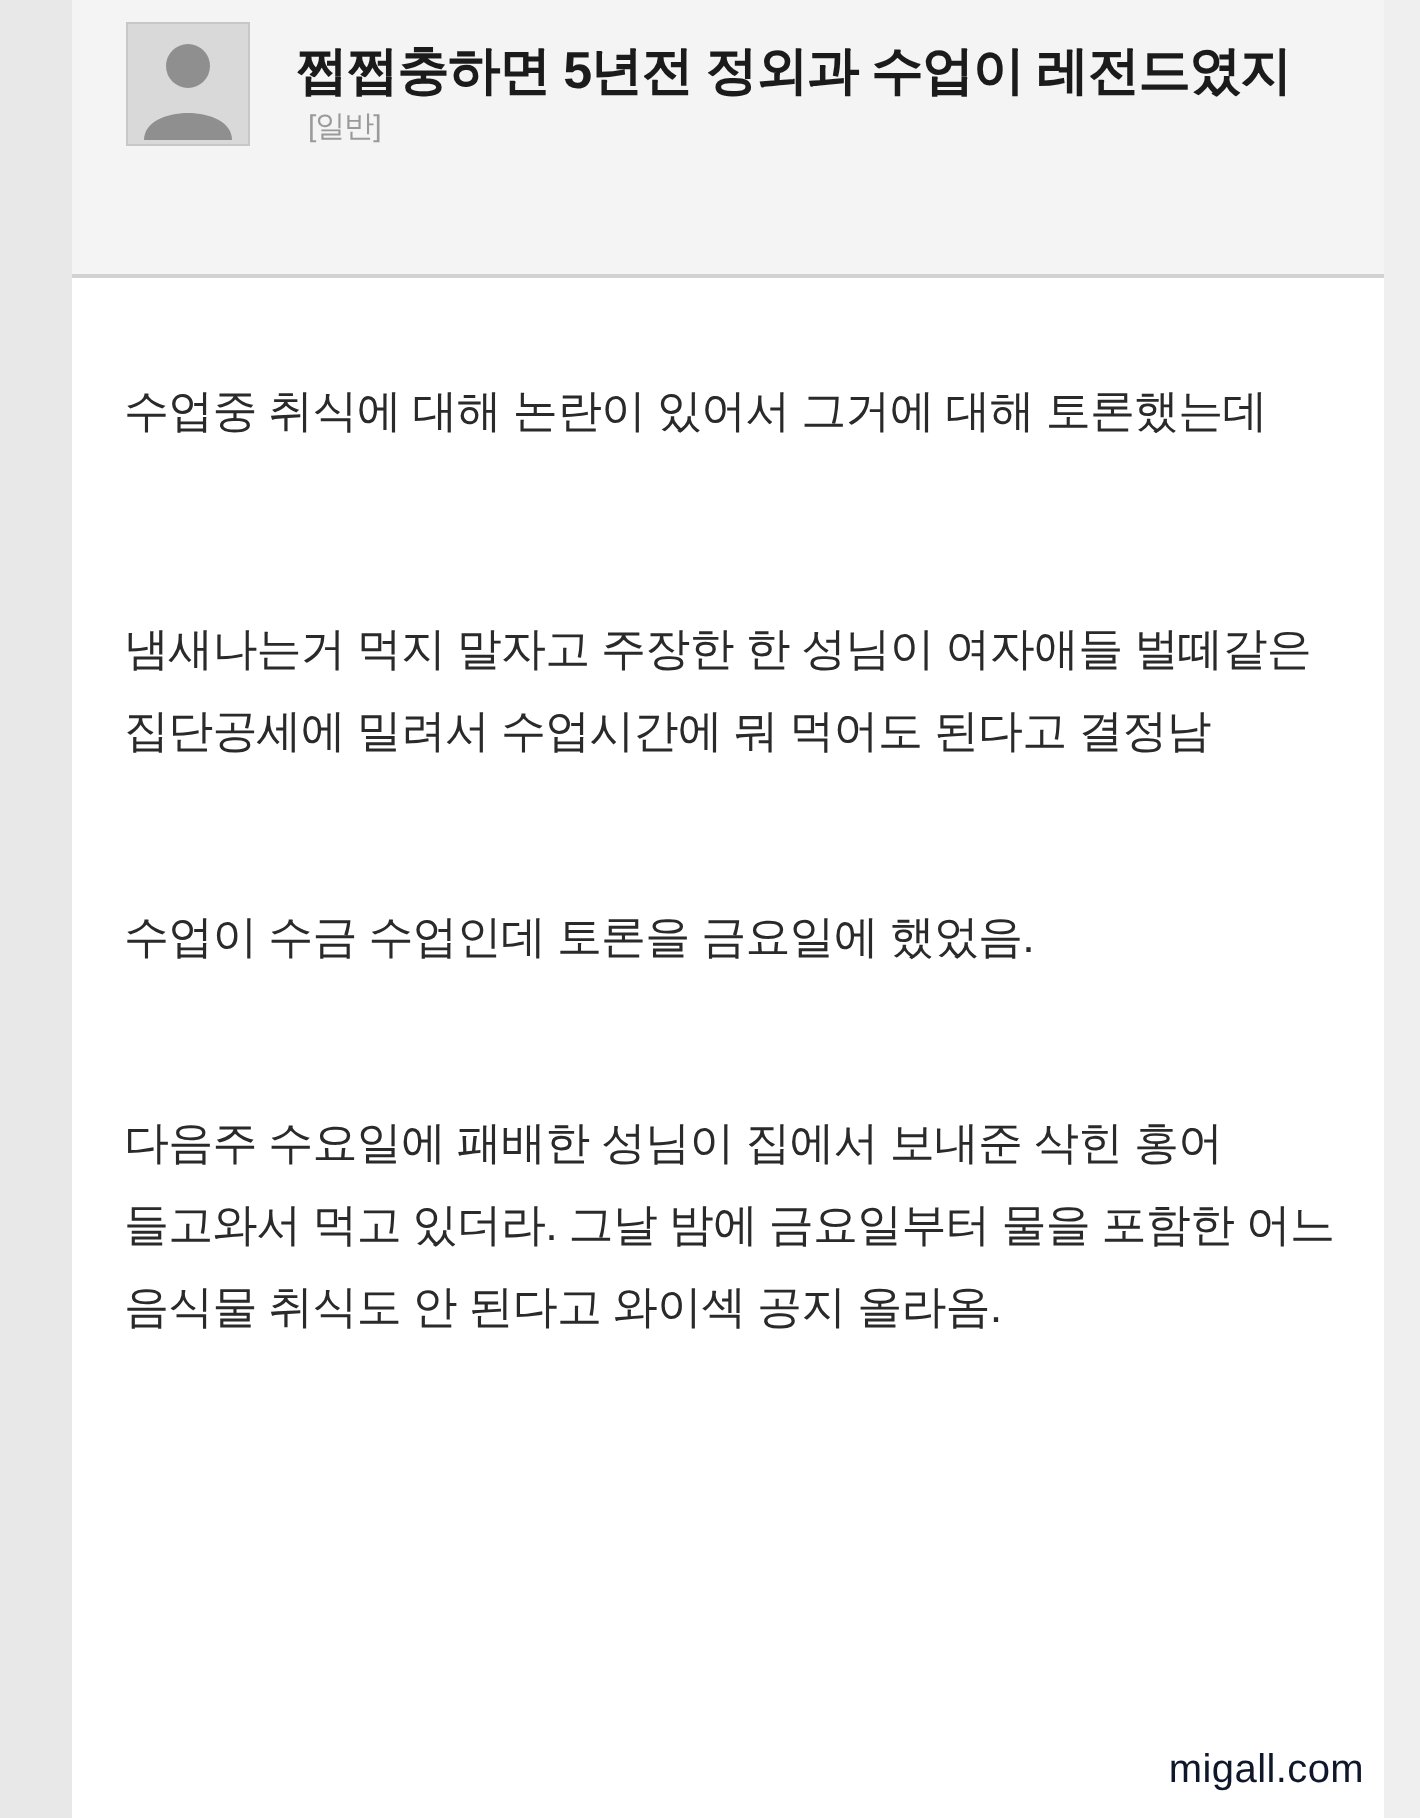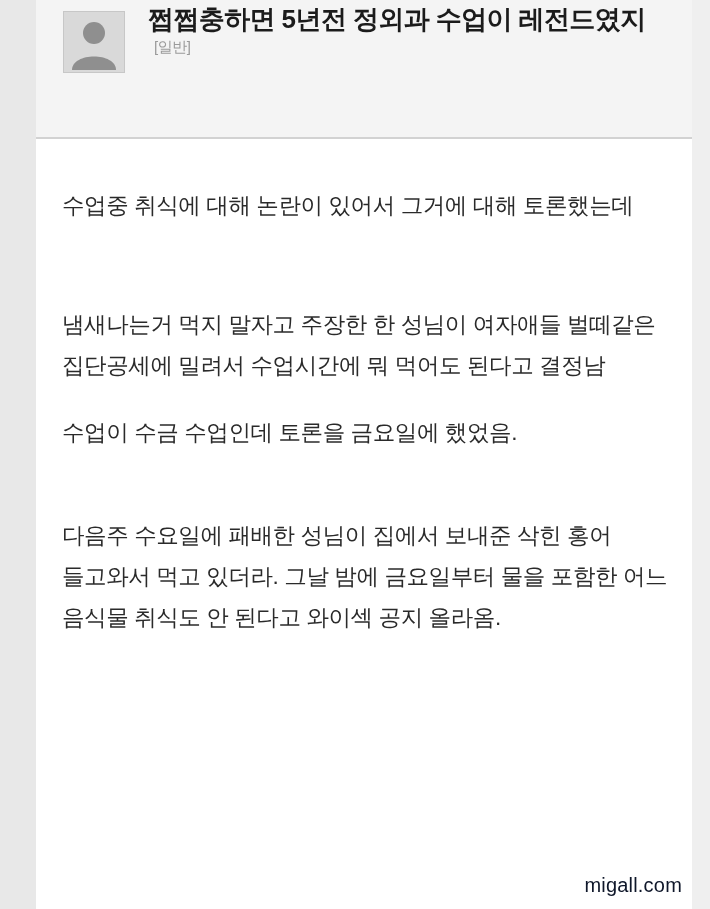--- a/index.html
+++ b/index.html
@@ -56,21 +56,21 @@
     width: 62px;
     height: 62px;
     background: #d9d9d9;
     border: 1px solid #c7c7c7;
     box-sizing: border-box;
   }
   .avatar svg { display: block; }
   .title-wrap {
     position: absolute;
     left: 112px;
-    top: 0;
+    top: 16px;
     width: 530px;
   }
   .title {
     font-size: 26px;
     font-weight: bold;
     line-height: 38px;
     color: #1b1b1b;
     letter-spacing: -0.6px;
     display: inline;
   }
@@ -109,21 +109,21 @@
   .para {
     font-size: 22.5px;
     line-height: 41px;
     color: #2a2a2a;
     letter-spacing: -0.4px;
     margin: 0 0 56px 0;
     word-break: keep-all;
   }
   .para:last-child { margin-bottom: 0; }
   .p1 { margin-bottom: 78px; }
-  .p2 { margin-bottom: 26px; }
+  .p2 { margin-bottom: 62px; }
   .p3 { margin-bottom: 62px; }
   .watermark {
     position: absolute;
     right: 28px;
     bottom: 12px;
     font-size: 20px;
     color: #0f172a;
     letter-spacing: 0.2px;
     font-family: "Liberation Sans", sans-serif;
   }

